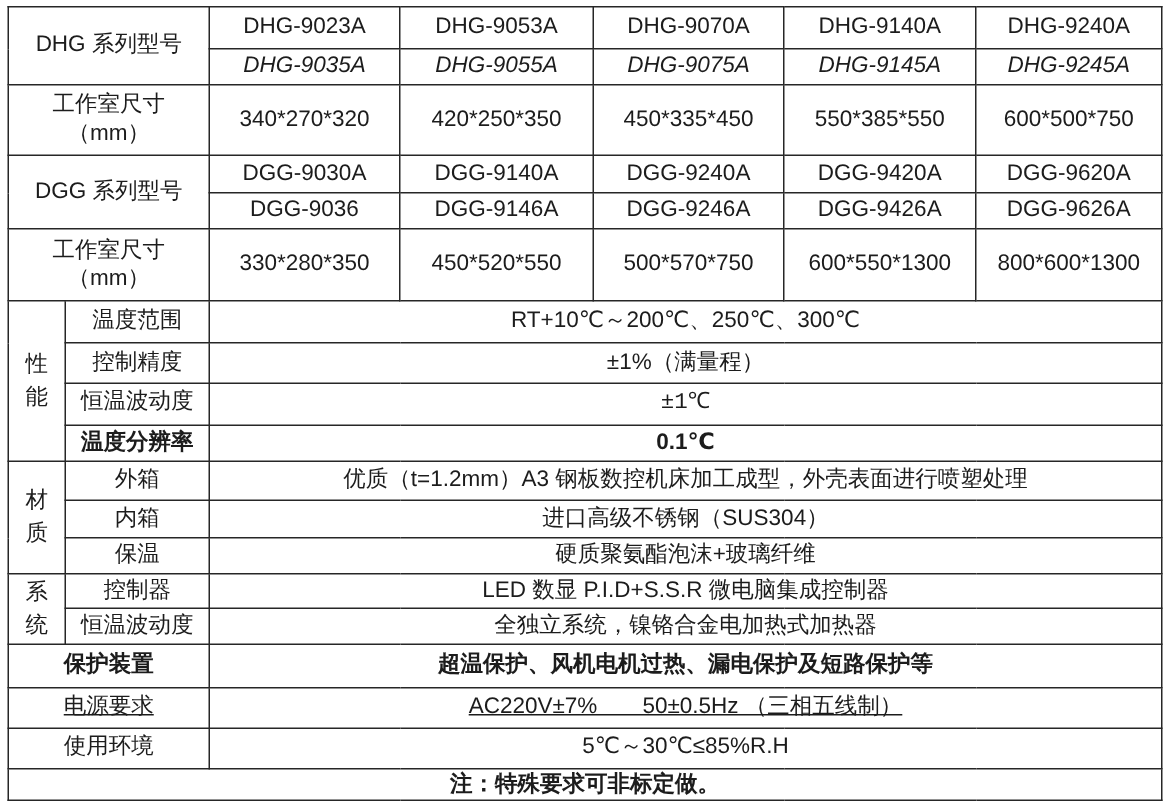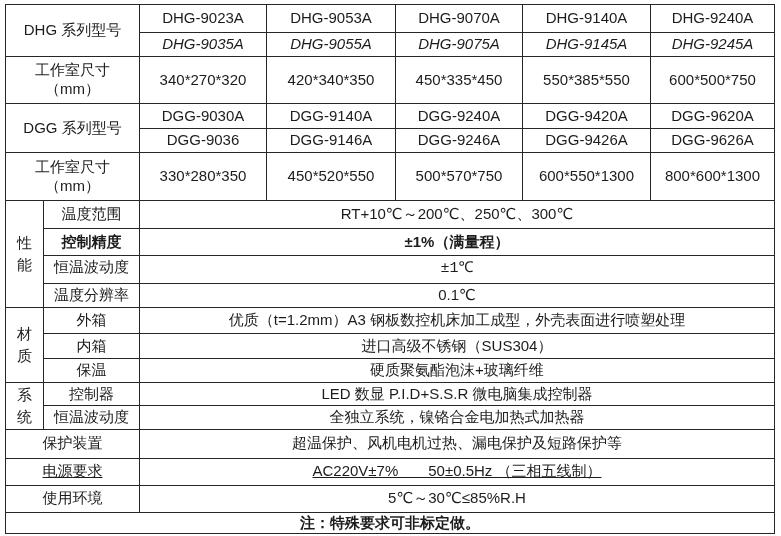--- a/index.html
+++ b/index.html
@@ -21,24 +21,24 @@
   }
   td.lat{font-size:14px;}                 
   td.series{font-size:15px;}
   td.vgroup{font-size:15px;}
   td.vgroup .vchar{display:block;line-height:1.45;}
   td.sizecell .l2{display:block;}
   td.note-cell{text-align:left;padding-left:8px;font-size:15px;font-weight:bold;}
   
   tr.r1{height:28px;}  tr.r2{height:24px;font-style:italic;}  tr.r3{height:47px;}
   tr.r4{height:25px;}  tr.r5{height:24px;}  tr.r6{height:48px;}
-  tr.r7{height:28px;}  tr.r8{height:27px;font-weight:bold;}  tr.r9{height:28px;font-family:Liberation Mono, monospace;}
-  tr.r10{height:24px;} tr.r11{height:26px;} tr.r12{height:25px;}
+  tr.r7{height:28px;}  tr.r8{height:27px;}  tr.r9{height:28px;font-family:Liberation Mono, monospace;}
+  tr.r10{height:24px;font-weight:bold;} tr.r11{height:26px;} tr.r12{height:25px;}
   tr.r13{height:24px;} tr.r14{height:23px;} tr.r15{height:23px;}
-  tr.r16{height:29px;} tr.r17{height:27px;text-decoration:underline;} tr.r18{height:27px;}
+  tr.r16{height:29px;font-weight:bold;} tr.r17{height:27px;text-decoration:underline;} tr.r18{height:27px;}
   tr.r19{height:21px;}
 </style>
 </head>
 <body>
 
 <div class="sheet">
   <table class="spec">
     <colgroup>
       <col style="width:38px">
         <col style="width:96px">
@@ -65,21 +65,21 @@
       <td class="lat">DHG-9145A</td>
       <td class="lat">DHG-9245A</td>
     </tr>
 
     <tr class="r3">
       <td class="sizecell" colspan="2">
         <span class="l1">工作室尺寸</span>
         <span class="l2">（mm）</span>
       </td>
       <td class="lat">340*270*320</td>
-      <td class="lat">420*340*350</td>
+      <td class="lat">420*250*350</td>
       <td class="lat">450*335*450</td>
       <td class="lat">550*385*550</td>
       <td class="lat">600*500*750</td>
     </tr>
 
     <tr class="r4">
       <td class="series" colspan="2" rowspan="2">DGG 系列型号</td>
       <td class="lat">DGG-9030A</td>
       <td class="lat">DGG-9140A</td>
       <td class="lat">DGG-9240A</td>

